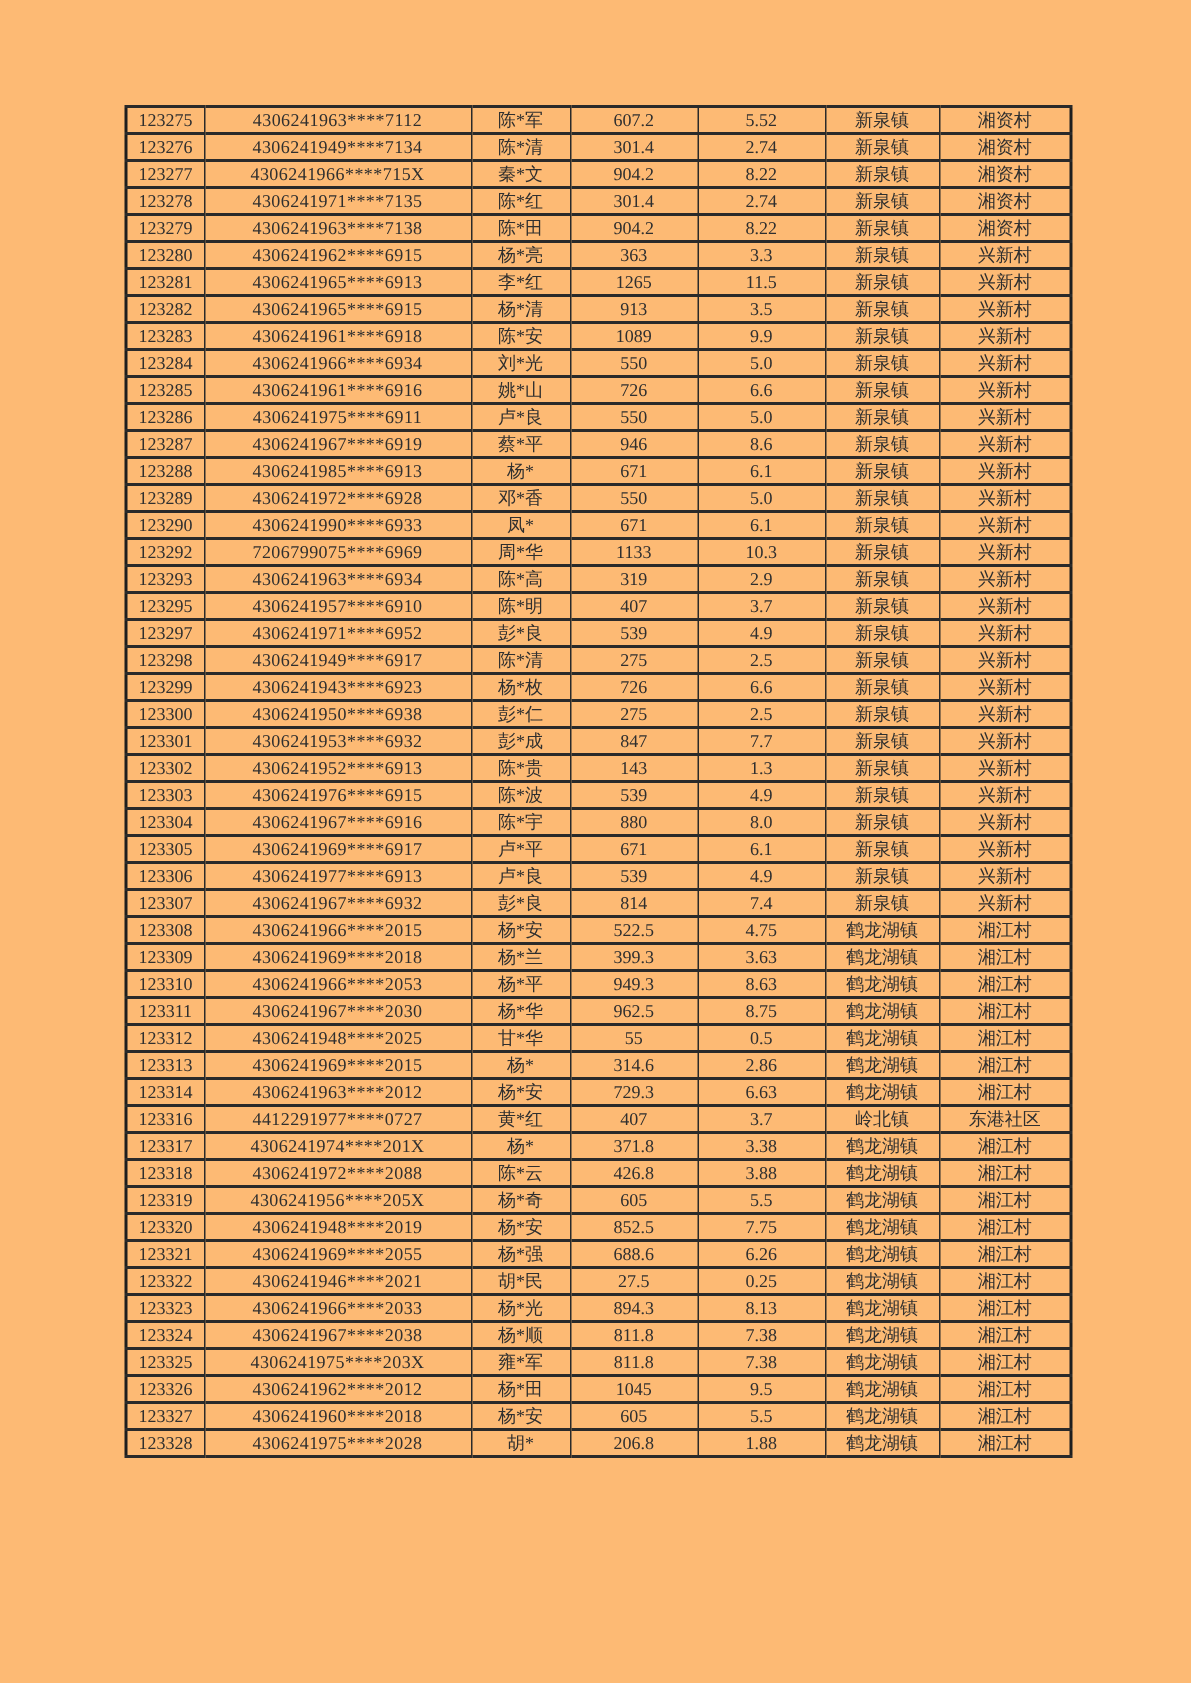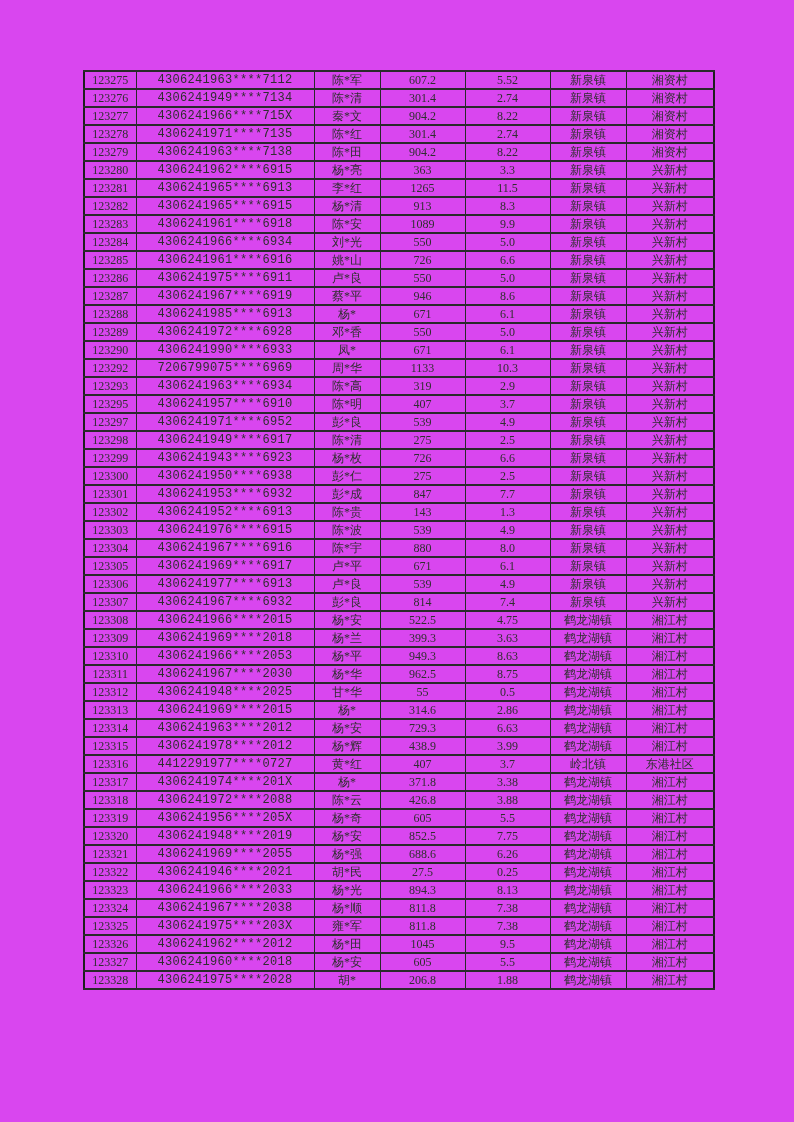--- a/index.html
+++ b/index.html
@@ -4,21 +4,21 @@
 <style>
   html, body {
     margin: 0;
     padding: 0;
     background: #ffffff;
   }
   .page {
     position: relative;
     width: 794px;
     height: 1122px;
-    background: #d946ef;
+    background: #fdba74;
     overflow: hidden;
     font-family: "Liberation Serif", "DejaVu Serif", serif;
   }
   table.data-table {
     position: absolute;
     left: 83px;
     top: 70px;
     width: 630px;
     border-collapse: collapse;
     table-layout: fixed;
@@ -34,21 +34,20 @@
     font-size: 12px;
     line-height: 16px;
     color: #2f2f2f;
     text-align: center;
     vertical-align: middle;
     white-space: nowrap;
     overflow: hidden;
   }
   table.data-table td.c-id {
     letter-spacing: 0.3px;
-    font-family: Liberation Mono, monospace;
   }
 </style>
 </head>
 <body>
 
 <div class="page">
   <table class="data-table">
     <colgroup>
       <col style="width:52px">
       <col style="width:178px">
@@ -120,21 +119,21 @@
           <td class="c-amount">1265</td>
           <td class="c-area">11.5</td>
           <td class="c-town">新泉镇</td>
           <td class="c-village">兴新村</td>
         </tr>
         <tr>
           <td class="c-seq">123282</td>
           <td class="c-id">4306241965****6915</td>
           <td class="c-name">杨*清</td>
           <td class="c-amount">913</td>
-          <td class="c-area">8.3</td>
+          <td class="c-area">3.5</td>
           <td class="c-town">新泉镇</td>
           <td class="c-village">兴新村</td>
         </tr>
         <tr>
           <td class="c-seq">123283</td>
           <td class="c-id">4306241961****6918</td>
           <td class="c-name">陈*安</td>
           <td class="c-amount">1089</td>
           <td class="c-area">9.9</td>
           <td class="c-town">新泉镇</td>
@@ -382,29 +381,20 @@
           <td class="c-area">2.86</td>
           <td class="c-town">鹤龙湖镇</td>
           <td class="c-village">湘江村</td>
         </tr>
         <tr>
           <td class="c-seq">123314</td>
           <td class="c-id">4306241963****2012</td>
           <td class="c-name">杨*安</td>
           <td class="c-amount">729.3</td>
           <td class="c-area">6.63</td>
-          <td class="c-town">鹤龙湖镇</td>
-          <td class="c-village">湘江村</td>
-        </tr>
-        <tr>
-          <td class="c-seq">123315</td>
-          <td class="c-id">4306241978****2012</td>
-          <td class="c-name">杨*辉</td>
-          <td class="c-amount">438.9</td>
-          <td class="c-area">3.99</td>
           <td class="c-town">鹤龙湖镇</td>
           <td class="c-village">湘江村</td>
         </tr>
         <tr>
           <td class="c-seq">123316</td>
           <td class="c-id">4412291977****0727</td>
           <td class="c-name">黄*红</td>
           <td class="c-amount">407</td>
           <td class="c-area">3.7</td>
           <td class="c-town">岭北镇</td>

